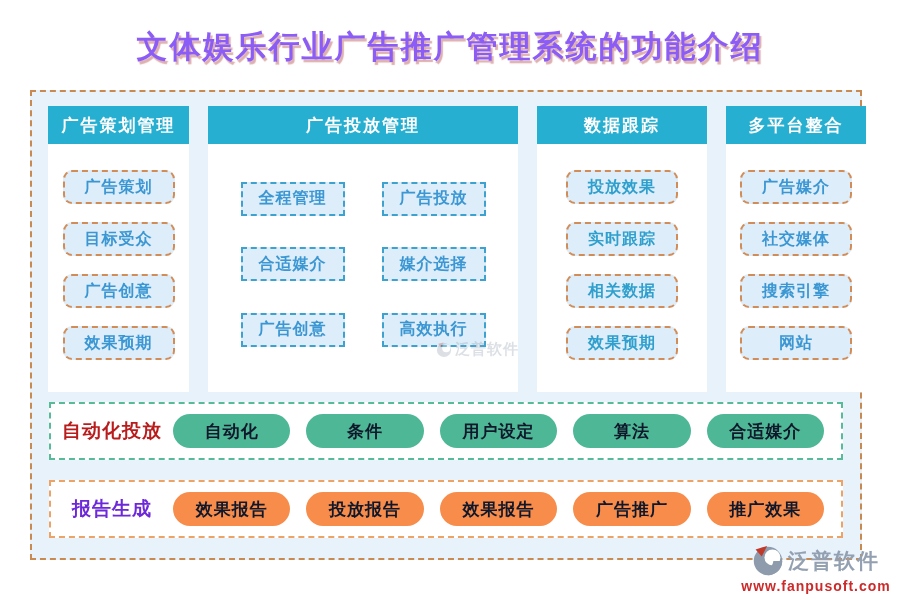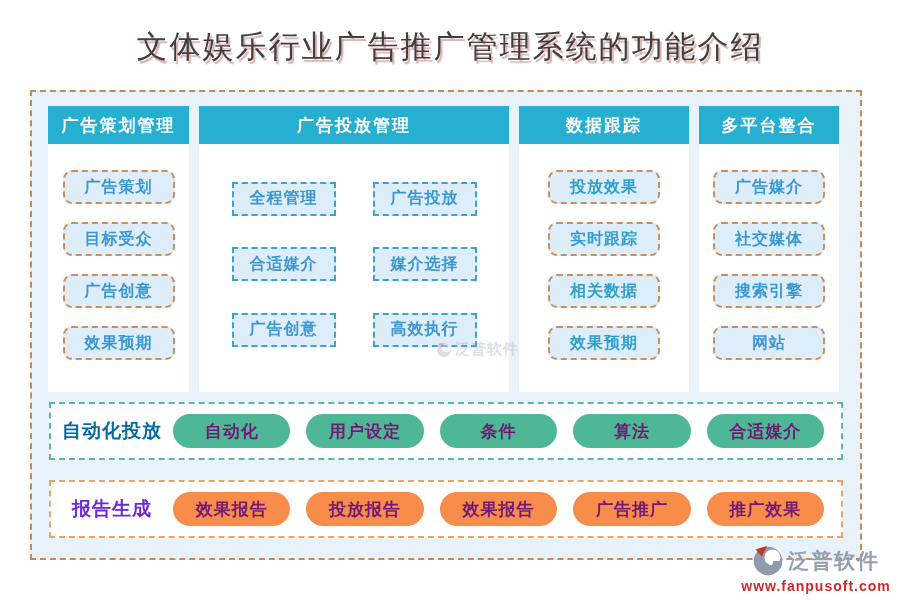--- a/index.html
+++ b/index.html
@@ -8,35 +8,35 @@
     width:900px; height:600px;
     position:relative;
     background:#ffffff;
     font-family:"Liberation Sans","DejaVu Sans",sans-serif;
     overflow:hidden;
   }
 
   .title {
     position:absolute; top:26px; left:0; width:100%;
     text-align:center;
-    font-size:31px; font-weight:normal; letter-spacing:2px;
-    color:#404040;
+    font-size:31px; font-weight:bold; letter-spacing:2px;
+    color:#8b5cf6;
     text-shadow:2px 3px 1px rgba(160,25,25,0.35);
   }
 
   .board {
     position:absolute; left:30px; top:90px;
     width:832px; height:470px;
     background:#e7f2fb;
     border:2px dashed #c98a52;
   }
 
   .cols {
     position:absolute; left:16px; top:14px;
-    display:flex; gap:10px; height:286px;
+    display:flex; gap:19px; height:286px;
   }
   .panel { background:#ffffff; display:flex; flex-direction:column; }
   .panel.w1 { width:141px; }
   .panel.w2 { width:310px; }
   .panel.w3 { width:170px; }
   .panel.w4 { width:140px; }
 
   .panel-header {
     height:38px; flex:0 0 38px;
     background:#27afd1; color:#ffffff;
@@ -73,27 +73,27 @@
     border:2px dashed;
     display:flex; align-items:center;
   }
   .band.green  { top:310px; border-color:#57bb98; }
   .band.orange { top:388px; border-color:#eda266; }
 
   .band-label {
     flex:0 0 122px; text-align:center;
     font-size:19px; font-weight:bold; letter-spacing:1px;
   }
-  .band.green  .band-label { color:#0369a1; }
+  .band.green  .band-label { color:#b91c1c; }
   .band.orange .band-label { color:#6d28d9; }
 
   .pills { flex:1; display:flex; gap:16px; margin-right:17px; }
   .pill {
     flex:1; height:34px; border-radius:17px;
-    color:#701a75; font-size:17px; font-weight:bold; letter-spacing:1px;
+    color:#0f172a; font-size:17px; font-weight:bold; letter-spacing:1px;
     display:flex; align-items:center; justify-content:center;
   }
   .band.green  .pill { background:#4eb795; }
   .band.orange .pill { background:#f78c4b; }
 
   .watermark {
     position:absolute; left:436px; top:340px;
     display:flex; align-items:center; gap:3px;
     opacity:0.30; pointer-events:none;
   }
@@ -164,22 +164,22 @@
         <div class="item orange">网站</div>
       </div>
     </div>
 
   </div>
 
   <div class="band green">
     <div class="band-label">自动化投放</div>
     <div class="pills">
       <div class="pill">自动化</div>
+      <div class="pill">条件</div>
       <div class="pill">用户设定</div>
-      <div class="pill">条件</div>
       <div class="pill">算法</div>
       <div class="pill">合适媒介</div>
     </div>
   </div>
 
   <div class="band orange">
     <div class="band-label">报告生成</div>
     <div class="pills">
       <div class="pill">效果报告</div>
       <div class="pill">投放报告</div>

